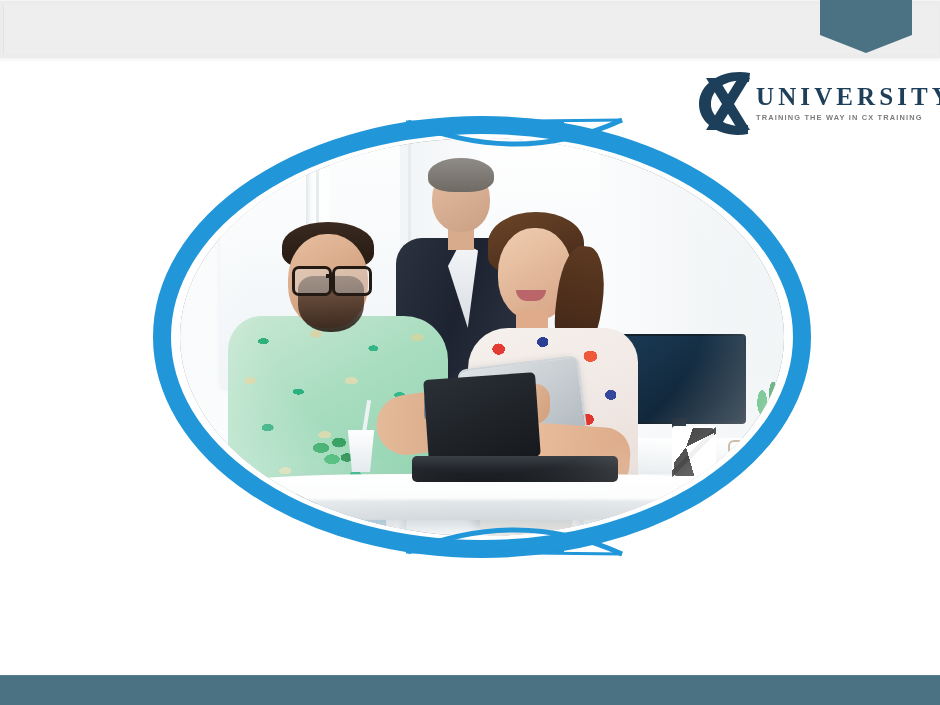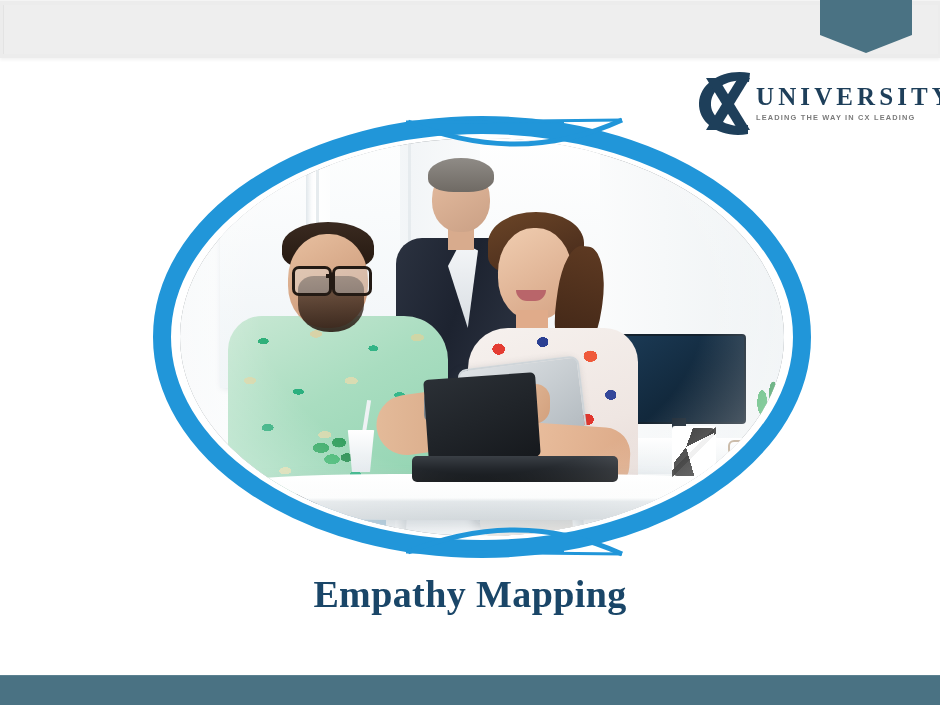--- a/index.html
+++ b/index.html
@@ -477,21 +477,21 @@
 
   <div class="logo">
     <svg class="logo-mark" viewBox="0 0 88 78">
       <path d="M62 9 C36 4, 12 18, 11 39 C10 60, 34 75, 60 70 L60 61 C40 65, 22 54, 23 39 C24 24, 41 13, 61 18 Z" fill="#1e3f5a"></path>
       <path d="M18 14 L30 14 L62 66 L50 66 Z" fill="#1e3f5a"></path>
       <path d="M50 14 L62 14 L30 66 L18 66 Z" fill="#1e3f5a"></path>
       <path d="M34 34 L46 34 L46 46 L34 46 Z" fill="#ffffff" opacity="0.0"></path>
     </svg>
     <div class="logo-text">
       <div class="logo-word">UNIVERSITY</div>
-      <div class="logo-tag">LEADING THE WAY IN CX LEADING</div>
+      <div class="logo-tag">TRAINING THE WAY IN CX TRAINING</div>
     </div>
   </div>
 
   <div class="frame">
 
     <div class="photo">
       <div class="ph bg-wall"></div>
       <div class="ph bg-win1"></div>
       <div class="ph bg-win2"></div>
       <div class="ph bg-win3"></div>
@@ -561,17 +561,16 @@
       <path d="M256 10 C330 40, 400 40, 470 8" fill="none" stroke="#2196d9" stroke-width="5"></path>
       <line x1="254" y1="10" x2="412" y2="10" stroke="#2196d9" stroke-width="3"></line>
       <line x1="300" y1="10" x2="470" y2="8" stroke="#2196d9" stroke-width="3"></line>
 
       <path d="M256 440 C330 410, 400 410, 470 442" fill="none" stroke="#2196d9" stroke-width="5"></path>
       <line x1="254" y1="440" x2="412" y2="440" stroke="#2196d9" stroke-width="3"></line>
       <line x1="300" y1="440" x2="470" y2="442" stroke="#2196d9" stroke-width="3"></line>
     </svg>
   </div>
 
-  <div class="title">Empathy Mapping</div>
 
   <div class="bottombar"></div>
 
 </div>
 
 </body></html>

